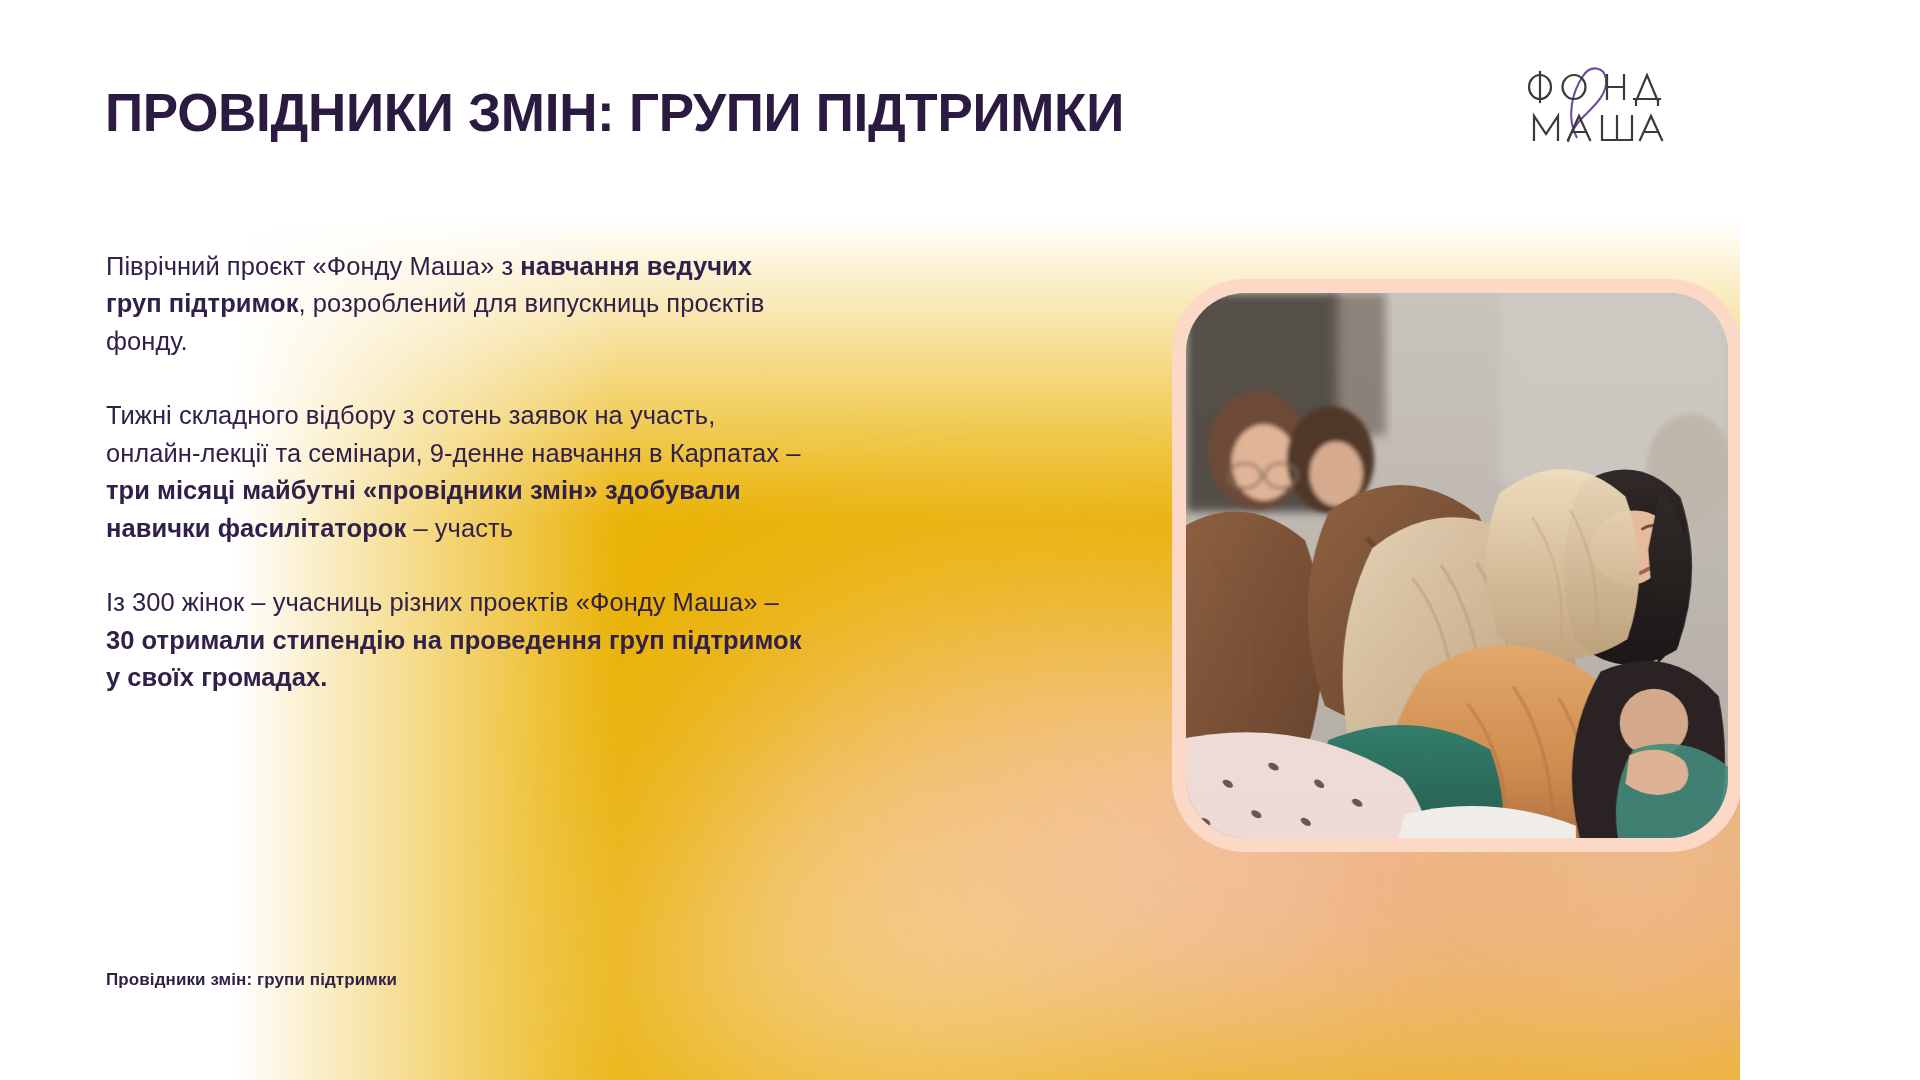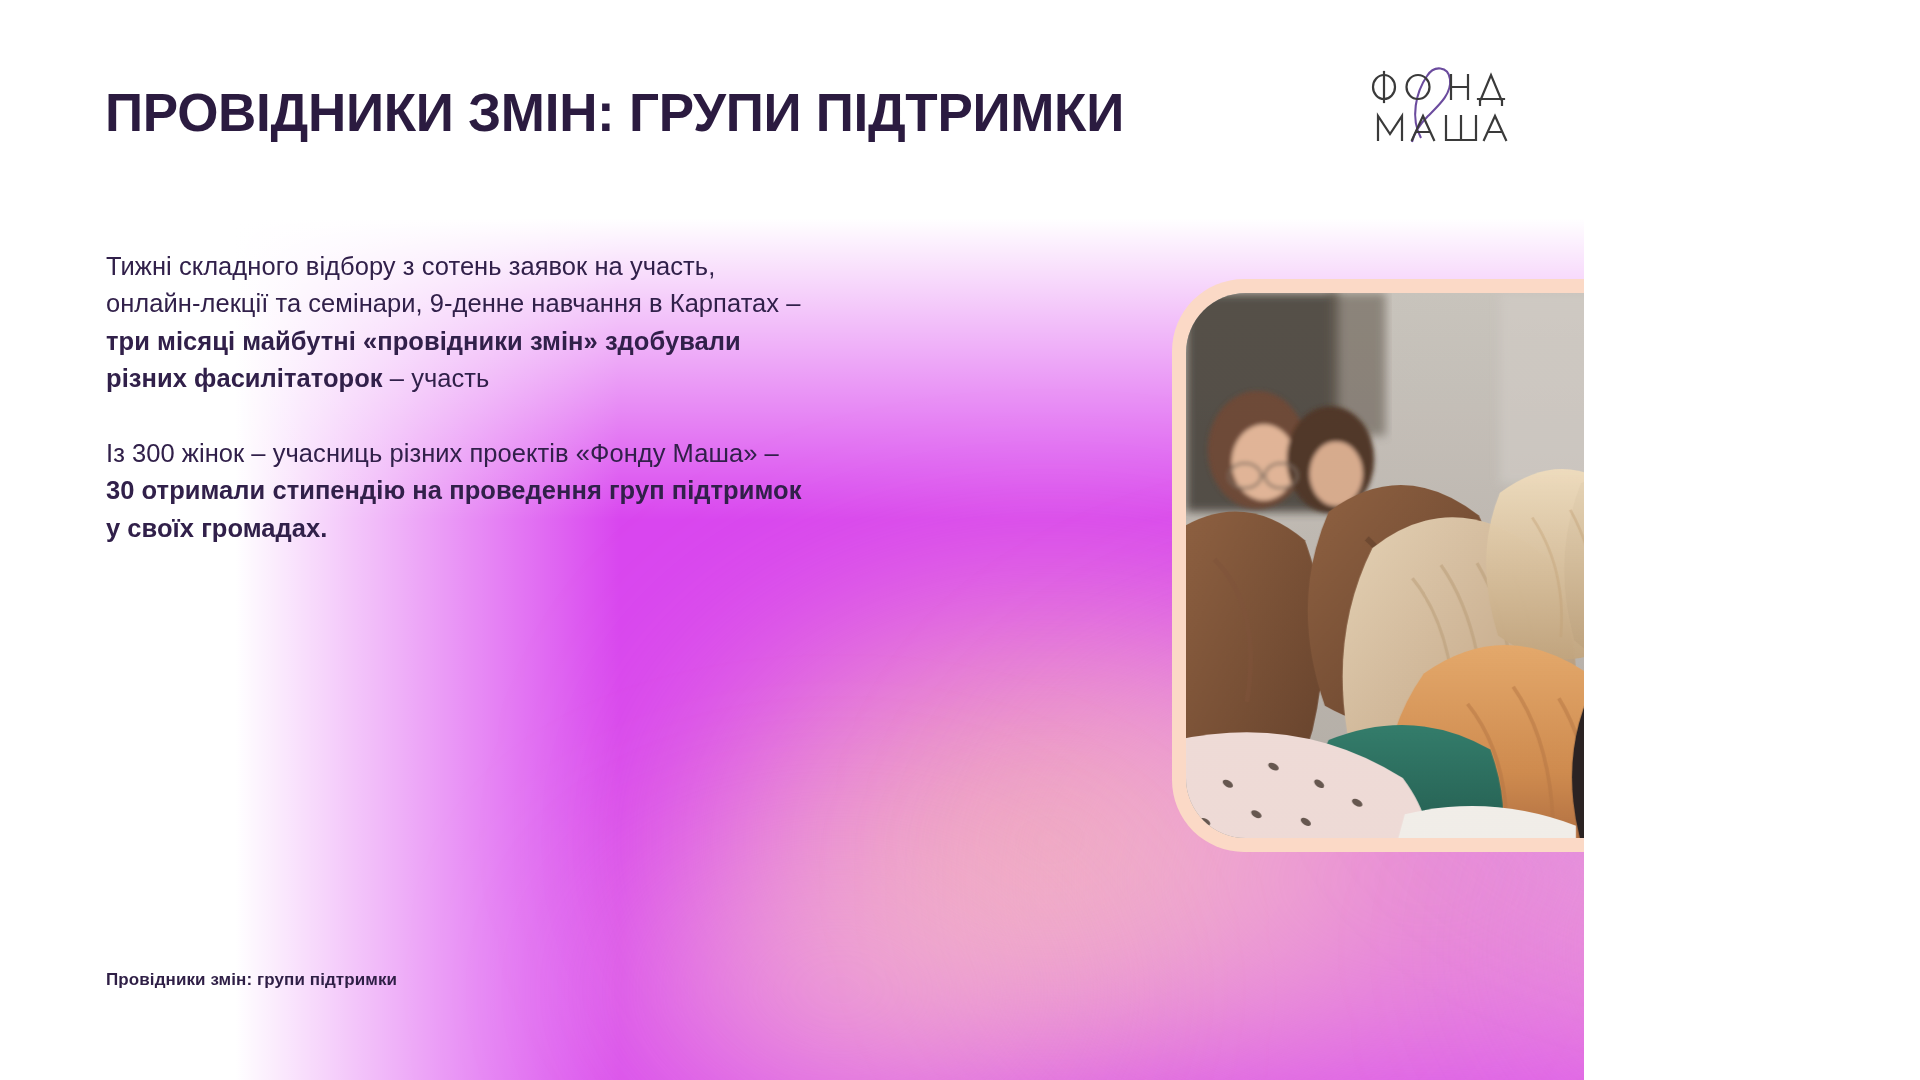--- a/index.html
+++ b/index.html
@@ -7,22 +7,22 @@
 
   html, body {
     width:1920px; height:1080px;
     overflow:hidden;
     background:#ffffff;
     font-family:"Liberation Sans", sans-serif;
   }
 
   .slide {
     position:relative;
-    width:1584px; height:1080px;
-    background:#d946ef;
+    width:1740px; height:1080px;
+    background:#eab308;
     overflow:hidden;
   }
 
   
   .bg-layer { position:absolute; inset:0; pointer-events:none; }
 
   .blob {
     position:absolute;
     border-radius:50%;
     filter:blur(90px);
@@ -179,21 +179,22 @@
         <path d="M88 64 L88 88 L118 88 L118 64 M103 64 L103 88"></path>
 
         <path d="M126 88 L137 64 L148 88 M130 80 L144 80"></path>
       </g>
     </svg>
   </div>
 
   <h1 class="title">ПРОВІДНИКИ ЗМІН: ГРУПИ ПІДТРИМКИ</h1>
 
   <div class="body-copy">
-    <p class="para"><span>Тижні складного відбору з сотень заявок на участь, онлайн-лекції та семінари, 9-денне навчання в Карпатах – </span><b>три місяці майбутні «провідники змін» здобували різних фасилітаторок</b><span> – участь</span></p>
+    <p class="para"><span>Піврічний проєкт «Фонду Маша» з </span><b>навчання ведучих груп підтримок</b><span>, розроблений для випускниць проєктів фонду.</span></p>
+    <p class="para"><span>Тижні складного відбору з сотень заявок на участь, онлайн-лекції та семінари, 9-денне навчання в Карпатах – </span><b>три місяці майбутні «провідники змін» здобували навички фасилітаторок</b><span> – участь</span></p>
     <p class="para"><span>Із 300 жінок – учасниць різних проектів «Фонду Маша» – </span><b>30 отримали стипендію на проведення груп підтримок у своїх громадах.</b></p>
   </div>
 
   <div class="photo-frame">
     <div class="photo">
       <svg viewBox="0 0 570 573" preserveAspectRatio="xMidYMid slice" xmlns="http://www.w3.org/2000/svg" aria-hidden="true">
         <defs>
           <linearGradient id="wall" x1="0" y1="0" x2="0" y2="1">
             <stop offset="0%" stop-color="#c9c4bd"></stop>
             <stop offset="100%" stop-color="#b3aca5"></stop>

